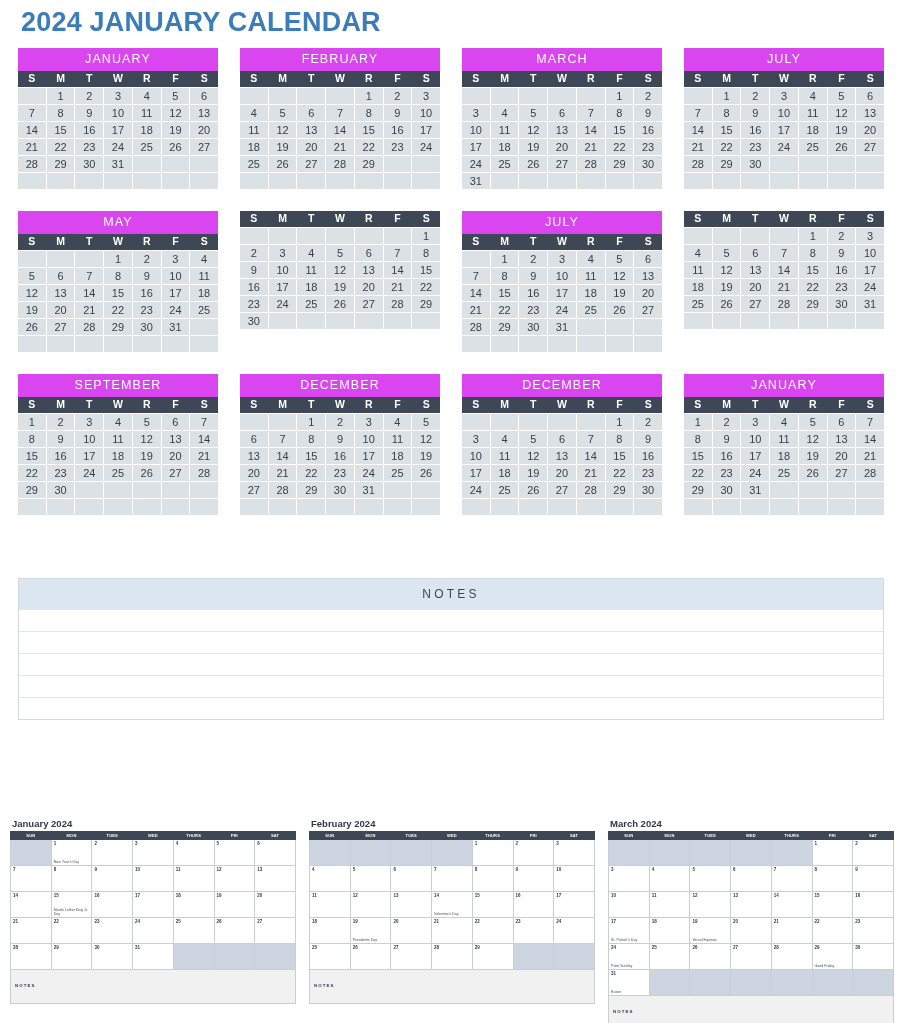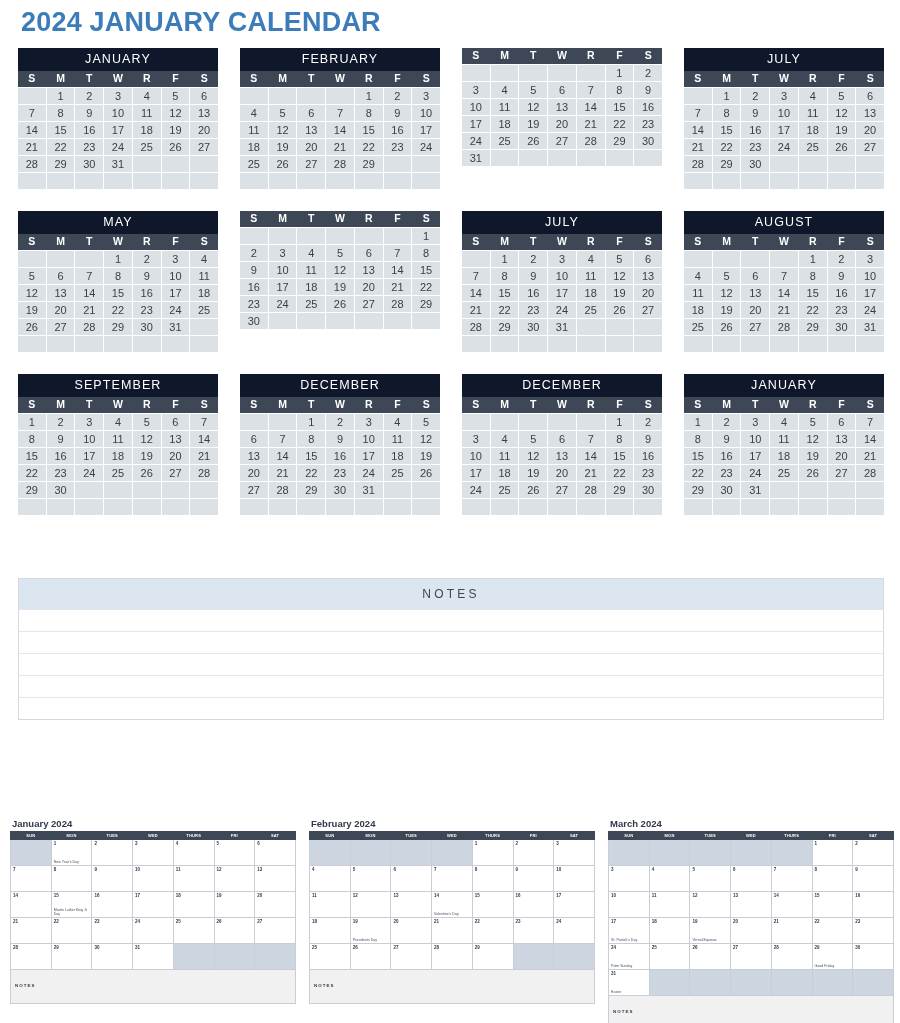--- a/index.html
+++ b/index.html
@@ -28,21 +28,21 @@
     position: absolute;
     left: 18px; top: 48px;
     width: 866px;
     display: grid;
     grid-template-columns: repeat(4, 200px);
     column-gap: 22px;
     row-gap: 22px;
   }
   .month { width: 200px; }
   .month-name {
-    background: #0f172a;
+    background: #d946ef;
     color: #ffffff;
     text-align: center;
     font-size: 12.5px;
     letter-spacing: 1.1px;
     padding: 5px 0 5px 0;
     height: 23px;
     line-height: 13px;
   }
   .dow-row {
     display: grid;
@@ -284,20 +284,21 @@
           <div class="day empty"></div>
           <div class="day empty"></div>
           <div class="day empty"></div>
           <div class="day empty"></div>
           <div class="day empty"></div>
           <div class="day empty"></div>
           <div class="day empty"></div>
         </div>
       </div>
       <div class="month">
+        <div class="month-name">MARCH</div>
         <div class="dow-row">
           <div class="dow">S</div>
           <div class="dow">M</div>
           <div class="dow">T</div>
           <div class="dow">W</div>
           <div class="dow">R</div>
           <div class="dow">F</div>
           <div class="dow">S</div>
         </div>
         <div class="days">
@@ -562,21 +563,20 @@
           <div class="day empty"></div>
           <div class="day empty"></div>
           <div class="day empty"></div>
           <div class="day empty"></div>
           <div class="day empty"></div>
           <div class="day empty"></div>
           <div class="day empty"></div>
         </div>
       </div>
       <div class="month">
-        <div class="month-name">AUGUST</div>
         <div class="dow-row">
           <div class="dow">S</div>
           <div class="dow">M</div>
           <div class="dow">T</div>
           <div class="dow">W</div>
           <div class="dow">R</div>
           <div class="dow">F</div>
           <div class="dow">S</div>
         </div>
         <div class="days">

